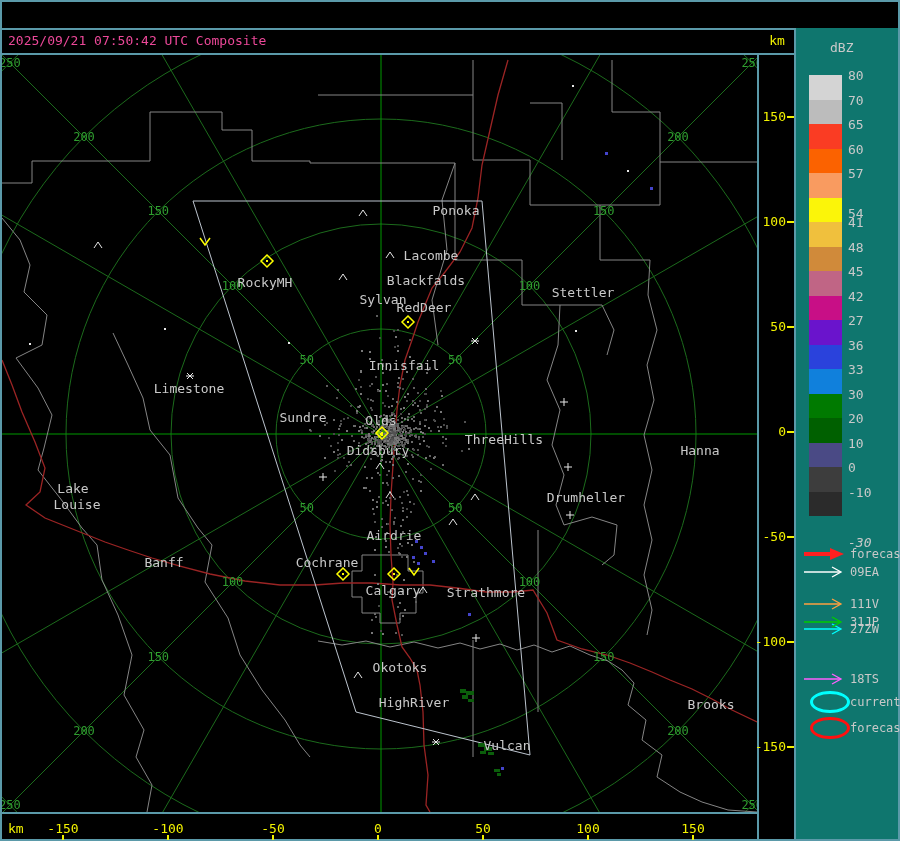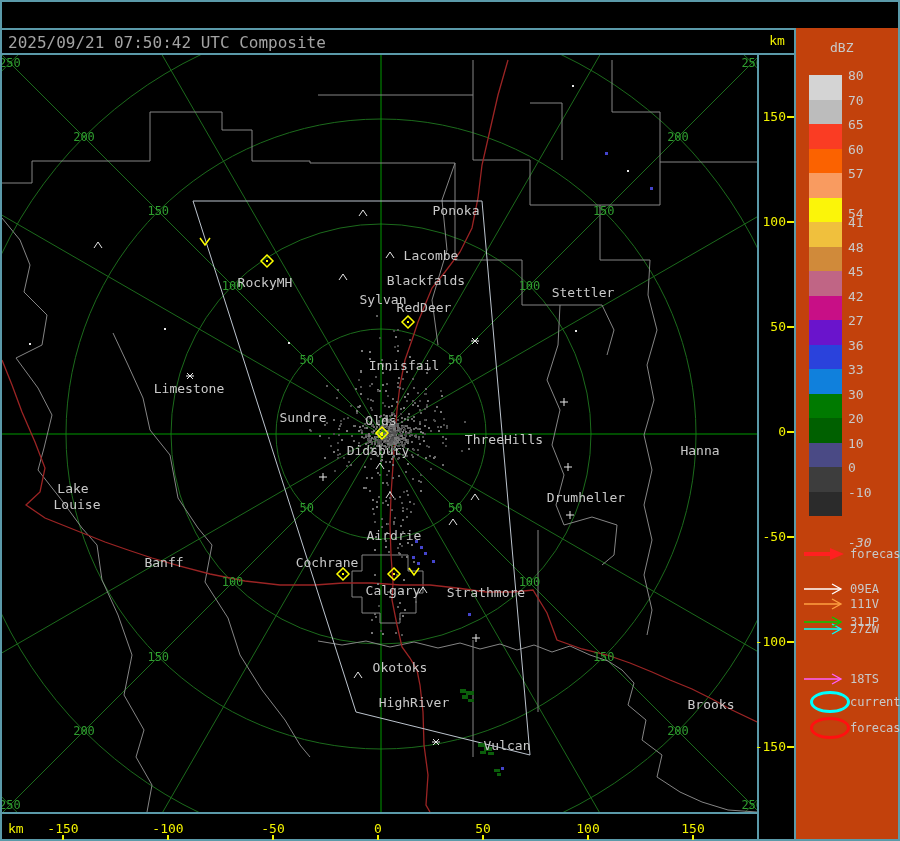--- a/index.html
+++ b/index.html
@@ -2,33 +2,33 @@
 <html><head>
 <meta charset="utf-8">
 <style>
   html,body{margin:0;padding:0;background:#000;}
   #app{position:relative;width:900px;height:841px;background:#000;overflow:hidden;
        font-family:"DejaVu Sans Mono","Liberation Mono",monospace;}
   .teal{position:absolute;background:#5b9aa9;}
   #title-bar{position:absolute;left:0;top:2px;width:900px;height:26px;
              display:flex;align-items:center;justify-content:center;
              color:#c9c9c9;font-size:13px;letter-spacing:0px;}
-  #info-bar{position:absolute;left:8px;top:33px;color:#a3a3a3;font-size:16px;}
+  #info-bar{position:absolute;left:8px;top:33px;color:#ec4899;font-size:13px;}
   #axis-unit-top{position:absolute;left:760px;top:33px;width:34px;text-align:center;
                  color:#f2f200;font-size:13px;}
   #map-wrap{position:absolute;left:2px;top:55px;width:755px;height:757px;overflow:hidden;background:#000;}
   #right-axis{position:absolute;left:759px;top:55px;width:35px;height:757px;}
   .raxis-label{position:absolute;right:8px;width:40px;text-align:right;color:#f2f200;font-size:13px;}
   .raxis-tick{position:absolute;right:0px;width:7px;height:2px;background:#f2f200;}
   #bottom-axis{position:absolute;left:0;top:814px;width:757px;height:25px;}
   #bottom-axis-unit{position:absolute;left:8px;top:7px;color:#f2f200;font-size:13px;}
   .baxis-label{position:absolute;top:7px;width:60px;margin-left:-30px;text-align:center;
                color:#f2f200;font-size:13px;}
   .baxis-tick{position:absolute;top:21px;width:2px;height:5px;margin-left:-1px;background:#f2f200;}
-  #side-panel{position:absolute;left:796px;top:28px;width:102px;height:811px;background:#c2410c;}
+  #side-panel{position:absolute;left:796px;top:28px;width:102px;height:811px;background:#0f766e;}
   #dbz-title{position:absolute;left:34px;top:12px;color:#c9c9c9;font-size:13px;}
   .swatch{position:absolute;left:13px;width:33px;}
   .cbar-label{position:absolute;left:52px;width:46px;color:#c9c9c9;font-size:13px;}
   .legend-row{position:absolute;left:6px;width:96px;height:16px;}
   .legend-label{position:absolute;left:48px;top:1px;color:#c9c9c9;font-size:12px;}
   .ellipse{position:absolute;left:8px;width:34px;height:16px;border-radius:50%;}
   svg text{font-family:"DejaVu Sans Mono","Liberation Mono",monospace;}
   .city-text{fill:#c9c9c9;font-size:13px;}
   .ring-text{fill:#2f9e2f;font-size:12px;}
 </style>
@@ -1139,21 +1139,21 @@
       <div class="cbar-label" style="top:359px;">30</div>
       <div class="cbar-label" style="top:383px;">20</div>
       <div class="cbar-label" style="top:408px;">10</div>
       <div class="cbar-label" style="top:432px;">0</div>
       <div class="cbar-label" style="top:457px;">-10</div>
       <div class="cbar-label" style="top:507px;font-style:italic;">-30</div>
       <div class="legend-row" style="top:518px;"><svg width="44" height="16">
           <line x1="2" y1="8" x2="30" y2="8" stroke="#ff2020" stroke-width="4"></line>
           <polygon points="28,2 42,8 28,14" fill="#ff2020"></polygon>
         </svg><div class="legend-label" style="">forecast</div></div>
-      <div class="legend-row" style="top:553px;"><svg width="44" height="16">
+      <div class="legend-row" style="top:536px;"><svg width="44" height="16">
           <line x1="2" y1="8" x2="38" y2="8" stroke="#ffffff" stroke-width="1.3"></line>
           <polyline points="30,3 39,8 30,13" fill="none" stroke="#ffffff" stroke-width="1.3"></polyline>
         </svg><div class="legend-label" style="">09EA</div></div>
       <div class="legend-row" style="top:568px;"><svg width="44" height="16">
           <line x1="2" y1="8" x2="38" y2="8" stroke="#ffa040" stroke-width="1.3"></line>
           <polyline points="30,3 39,8 30,13" fill="none" stroke="#ffa040" stroke-width="1.3"></polyline>
         </svg><div class="legend-label" style="">111V</div></div>
       <div class="legend-row" style="top:593px;"><svg width="44" height="16">
           <line x1="2" y1="8" x2="38" y2="8" stroke="#00ffff" stroke-width="1.3"></line>
           <polyline points="30,3 39,8 30,13" fill="none" stroke="#00ffff" stroke-width="1.3"></polyline>

